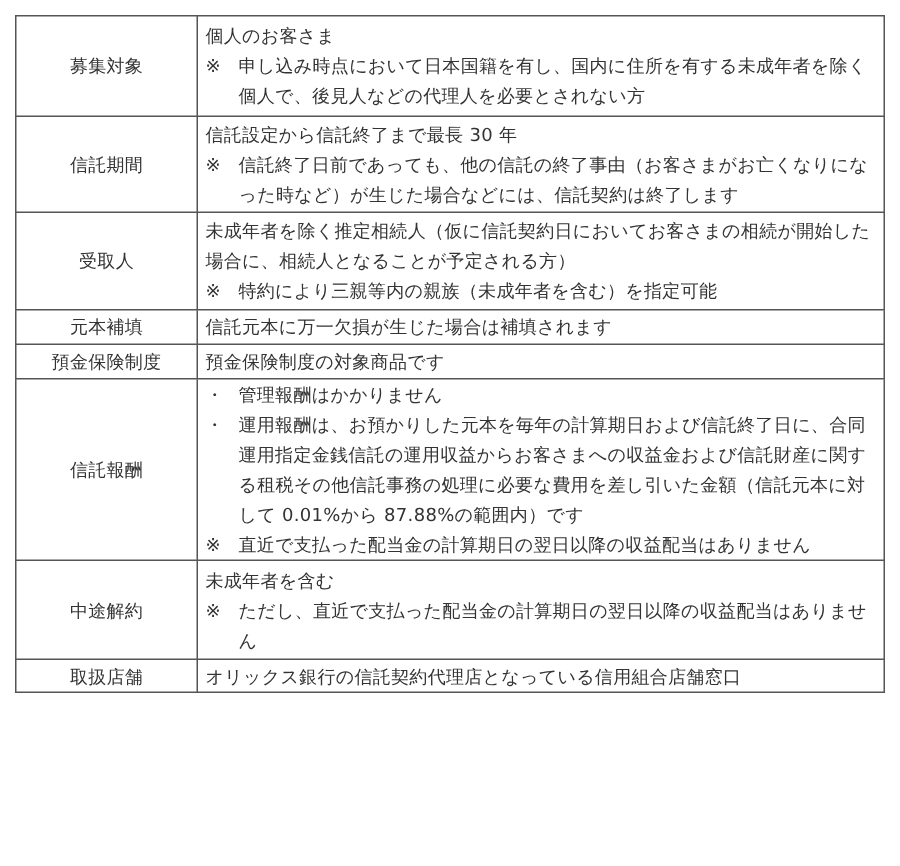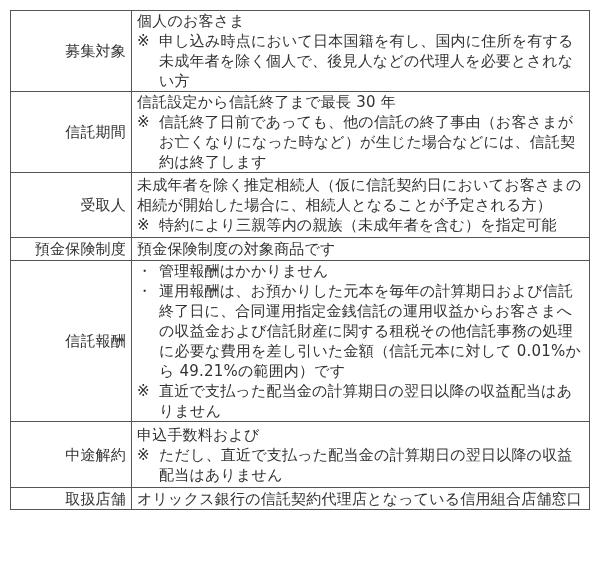--- a/index.html
+++ b/index.html
@@ -1,22 +1,22 @@
 <!DOCTYPE html>
 <html><head>
 <meta charset="utf-8">
 <style>
   html, body { margin: 0; padding: 0; background: #ffffff; }
   body { width: 600px; height: 577px; position: relative; overflow: hidden;
          font-family: "DejaVu Sans", "Liberation Sans", sans-serif; color: #333; }
   table.spec { position: absolute; left: 10px; top: 10px; width: 580px;
                border-collapse: collapse; table-layout: fixed; }
-  table.spec td { border: 1px solid #555; padding: 0 5px; font-size: 15px;
+  table.spec td { border: 1px solid #555; padding: 0 5px; font-size: 12px;
                   line-height: 20px; vertical-align: middle; letter-spacing: 0.2px; }
-  td.label { width: 110px; text-align: right; }
+  td.label { width: 110px; text-align: center; }
   td.value { text-align: left; }
   .line { display: block; white-space: nowrap; }
   .note { display: block; padding-left: 22px; text-indent: -22px; }
   .bullet { display: block; padding-left: 22px; text-indent: -22px; }
   .mark { display: inline-block; width: 22px; text-indent: 0; }
   .label .l2 { display:block; }
 </style>
 </head>
 <body>
 
@@ -37,35 +37,39 @@
       </td>
     </tr>
     <tr style="height:65px">
       <td class="label">受取人</td>
       <td class="value">
         <span style="display:block">未成年者を除く推定相続人（仮に信託契約日においてお客さまの相続が開始した場合に、相続人となることが予定される方）</span>
         <span class="note"><span class="mark">※</span><span>特約により三親等内の親族（未成年者を含む）を指定可能</span></span>
       </td>
     </tr>
     <tr style="height:23px">
+      <td class="label">元本補填</td>
+      <td class="value">信託元本に万一欠損が生じた場合は補填されます</td>
+    </tr>
+    <tr style="height:23px">
       <td class="label">預金保険制度</td>
       <td class="value">預金保険制度の対象商品です</td>
     </tr>
     <tr style="height:117px">
       <td class="label">信託報酬</td>
       <td class="value">
         <span class="bullet"><span class="mark">・</span><span>管理報酬はかかりません</span></span>
-        <span class="bullet"><span class="mark">・</span><span>運用報酬は、お預かりした元本を毎年の計算期日および信託終了日に、合同運用指定金銭信託の運用収益からお客さまへの収益金および信託財産に関する租税その他信託事務の処理に必要な費用を差し引いた金額（信託元本に対して 0.01%から 49.21%の範囲内）です</span></span>
+        <span class="bullet"><span class="mark">・</span><span>運用報酬は、お預かりした元本を毎年の計算期日および信託終了日に、合同運用指定金銭信託の運用収益からお客さまへの収益金および信託財産に関する租税その他信託事務の処理に必要な費用を差し引いた金額（信託元本に対して 0.01%から 87.88%の範囲内）です</span></span>
         <span class="note"><span class="mark">※</span><span>直近で支払った配当金の計算期日の翌日以降の収益配当はありません</span></span>
       </td>
     </tr>
     <tr style="height:66px">
       <td class="label">中途解約</td>
       <td class="value">
-        <span class="line">申込手数料および</span>
+        <span class="line">未成年者を含む</span>
         <span class="note"><span class="mark">※</span><span>ただし、直近で支払った配当金の計算期日の翌日以降の収益配当はありません</span></span>
       </td>
     </tr>
     <tr style="height:22px">
       <td class="label">取扱店舗</td>
       <td class="value">オリックス銀行の信託契約代理店となっている信用組合店舗窓口</td>
     </tr>
   </tbody>
 </table>
 

